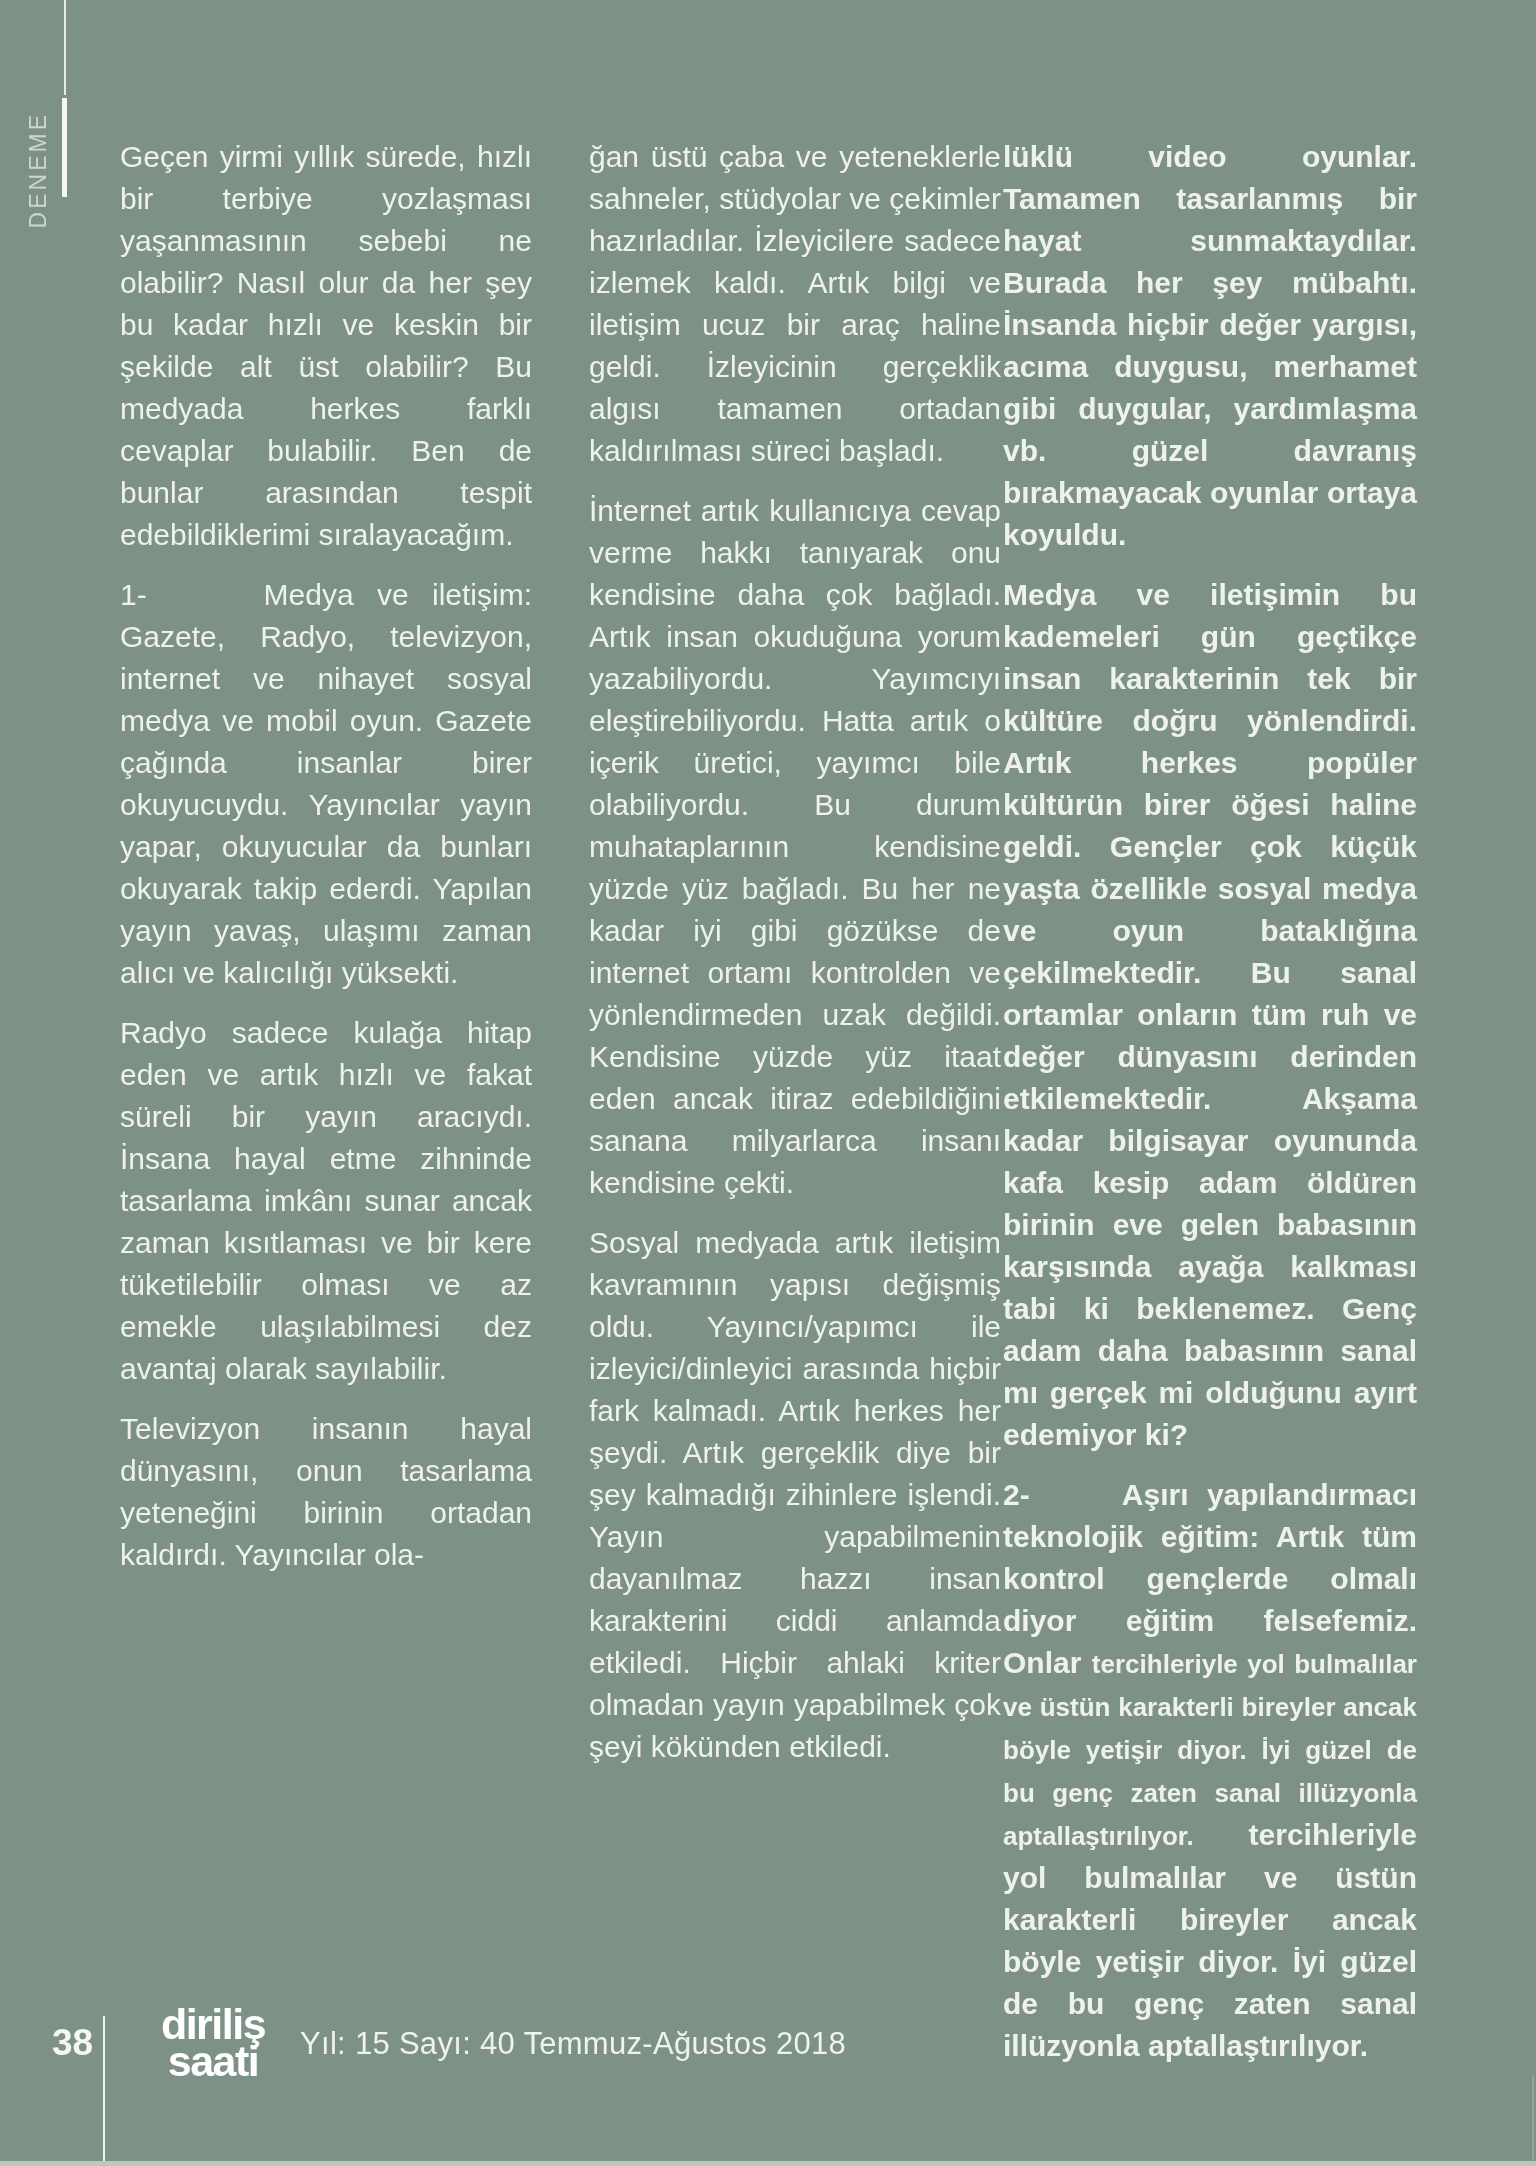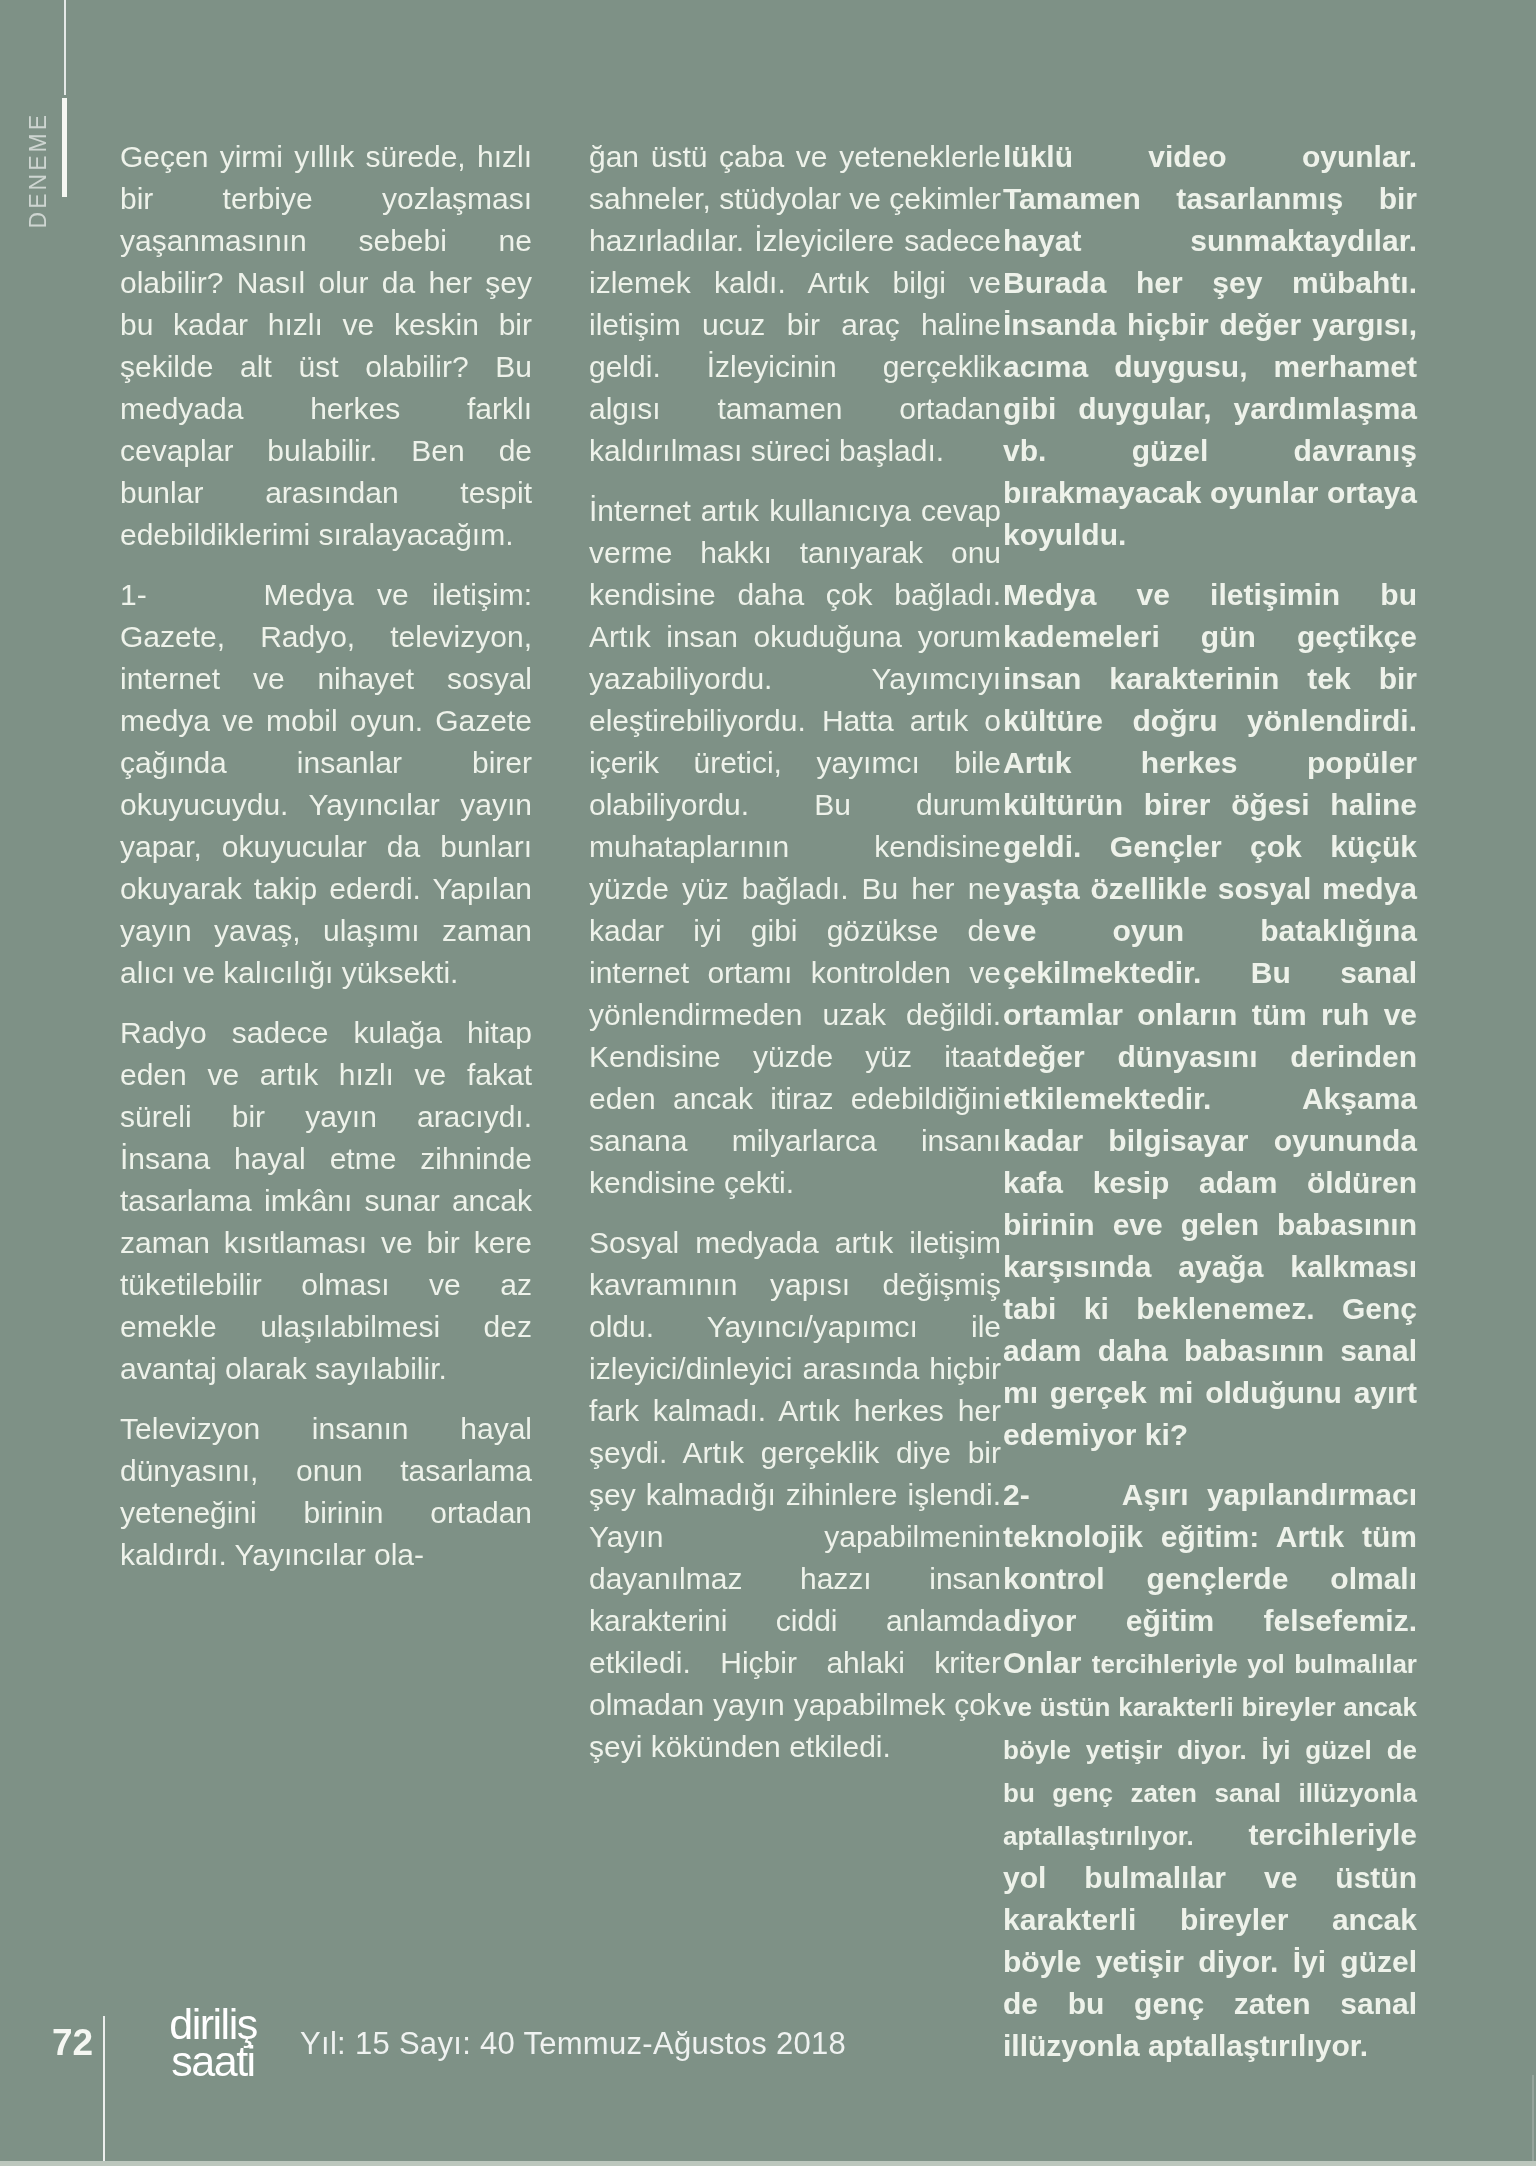--- a/index.html
+++ b/index.html
@@ -72,21 +72,21 @@
     width: 2px; height: 150px;
     background: rgba(255,255,255,0.85);
   }
   .logo {
     position: absolute;
     left: 150px; top: 2006px;
     width: 126px;
     text-align: center;
     color: #ffffff;
     font-size: 43px;
-    font-weight: normal;
+    font-weight: bold;
     letter-spacing: -1.5px;
     line-height: 37px;
   }
   .issue-info {
     position: absolute;
     left: 300px; top: 2026px;
     font-size: 31px;
     color: rgba(255,255,255,0.88);
     letter-spacing: 0.3px;
   }
@@ -127,21 +127,21 @@
     </section>
 
     <section class="col col-3">
       <p>lüklü video oyunlar. Tamamen tasarlanmış bir hayat sunmaktaydılar. Burada her şey mübahtı. İnsanda hiçbir değer yargısı, acıma duygusu, merhamet gibi duygular, yardımlaşma vb. güzel davranış bırakmayacak oyunlar ortaya koyuldu.</p>
       <p>Medya ve iletişimin bu kademeleri gün geçtikçe insan karakterinin tek bir kültüre doğru yönlendirdi. Artık herkes popüler kültürün birer öğesi haline geldi. Gençler çok küçük yaşta özellikle sosyal medya ve oyun bataklığına çekilmektedir. Bu sanal ortamlar onların tüm ruh ve değer dünyasını derinden etkilemektedir. Akşama kadar bilgisayar oyununda kafa kesip adam öldüren birinin eve gelen babasının karşısında ayağa kalkması tabi ki beklenemez. Genç adam daha babasının sanal mı gerçek mi olduğunu ayırt edemiyor ki?</p>
       <p><span>2-&nbsp;&nbsp;&nbsp;&nbsp;&nbsp;Aşırı yapılandırmacı teknolojik eğitim: Artık tüm kontrol gençlerde olmalı diyor eğitim felsefemiz. Onlar </span><span class="small-inline">tercihleriyle yol bulmalılar ve üstün karakterli bireyler ancak böyle yetişir diyor. İyi güzel de bu genç zaten sanal illüzyonla aptallaştırılıyor. </span><span>tercihleriyle yol bulmalılar ve üstün karakterli bireyler ancak böyle yetişir diyor. İyi güzel de bu genç zaten sanal illüzyonla aptallaştırılıyor.</span></p>
     </section>
   </main>
 
   <footer>
-    <div class="page-number">72</div>
+    <div class="page-number">38</div>
     <div class="footer-rule"></div>
     <div class="logo">
       <div>diriliş</div>
       <div>saati</div>
     </div>
     <div class="issue-info">Yıl: 15 Sayı: 40  Temmuz-Ağustos 2018</div>
   </footer>
 
   <div class="right-edge"></div>
   <div class="bottom-edge"></div>

